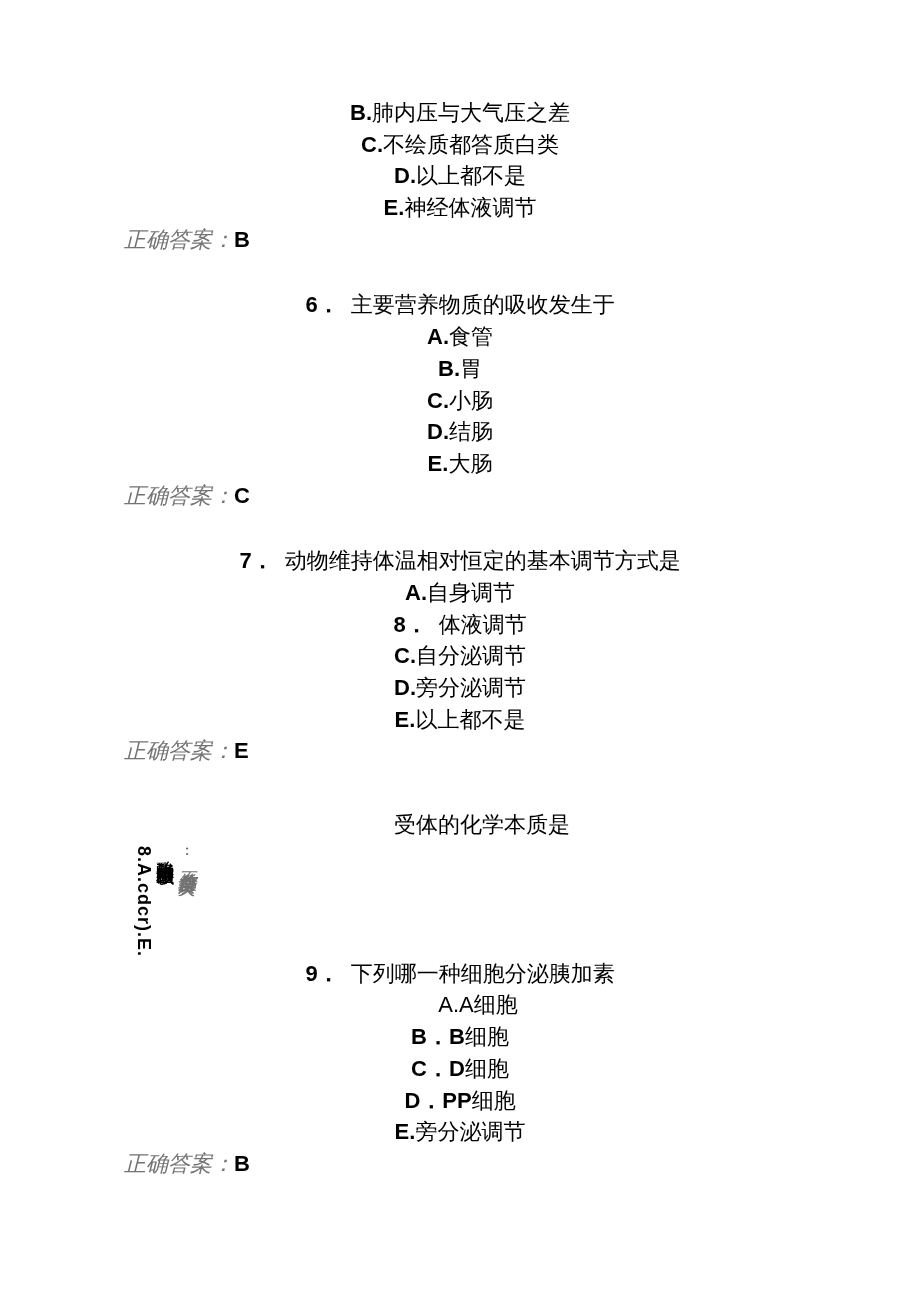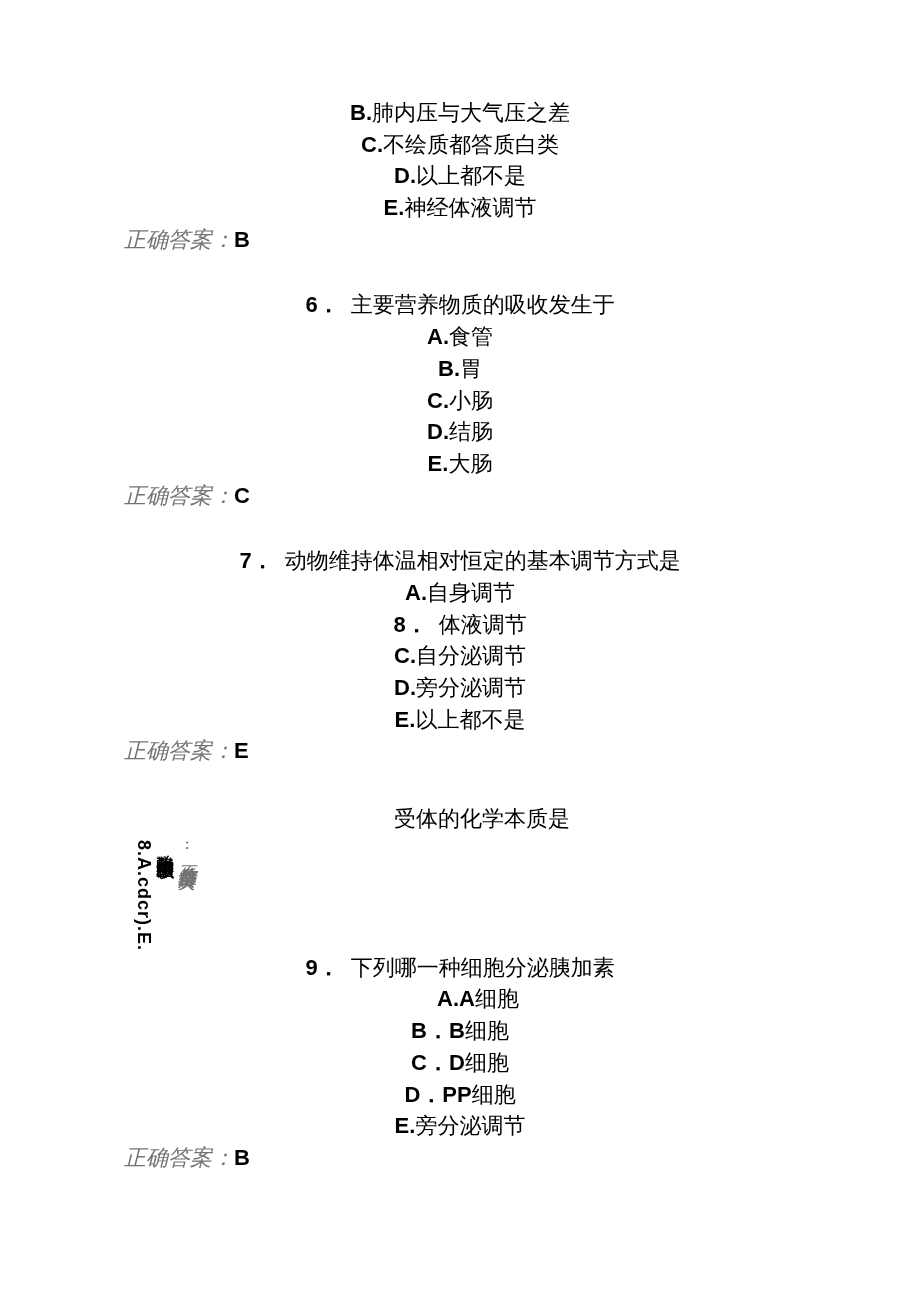--- a/index.html
+++ b/index.html
@@ -39,21 +39,21 @@
     }
     .opt-letter {
       font-weight: bold;
       font-family: Arial, sans-serif;
     }
     .block-gap {
       height: 34px;
     }
     .q8-container {
       position: relative;
-      margin-top: 2px;
+      margin-top: 8px;
       margin-bottom: 2px;
     }
     .q8-stem {
       padding-left: 44px;
     }
     .vertical-row {
       display: flex;
       flex-direction: row;
       margin-left: 52px;
       padding-top: 4px;
@@ -64,21 +64,21 @@
       font-size: 18px;
       line-height: 1.2;
       letter-spacing: 1px;
     }
     .vtext-bold {
       font-weight: bold;
       font-family: Arial, sans-serif;
     }
     .special-a {
       font-family: "Arial Black", sans-serif;
-      font-weight: bold;
+      font-weight: normal;
       margin-left: 36px;
     }
   </style>
 </head>
 <body>
 
 <div class="line"><span class="opt-letter">B.</span><span>肺内压与大气压之差</span></div>
 <div class="line"><span class="opt-letter">C.</span><span>不绘质都答质白类</span></div>
 <div class="line"><span class="opt-letter">D.</span><span>以上都不是</span></div>
 <div class="line"><span class="opt-letter">E.</span><span>神经体液调节</span></div>

